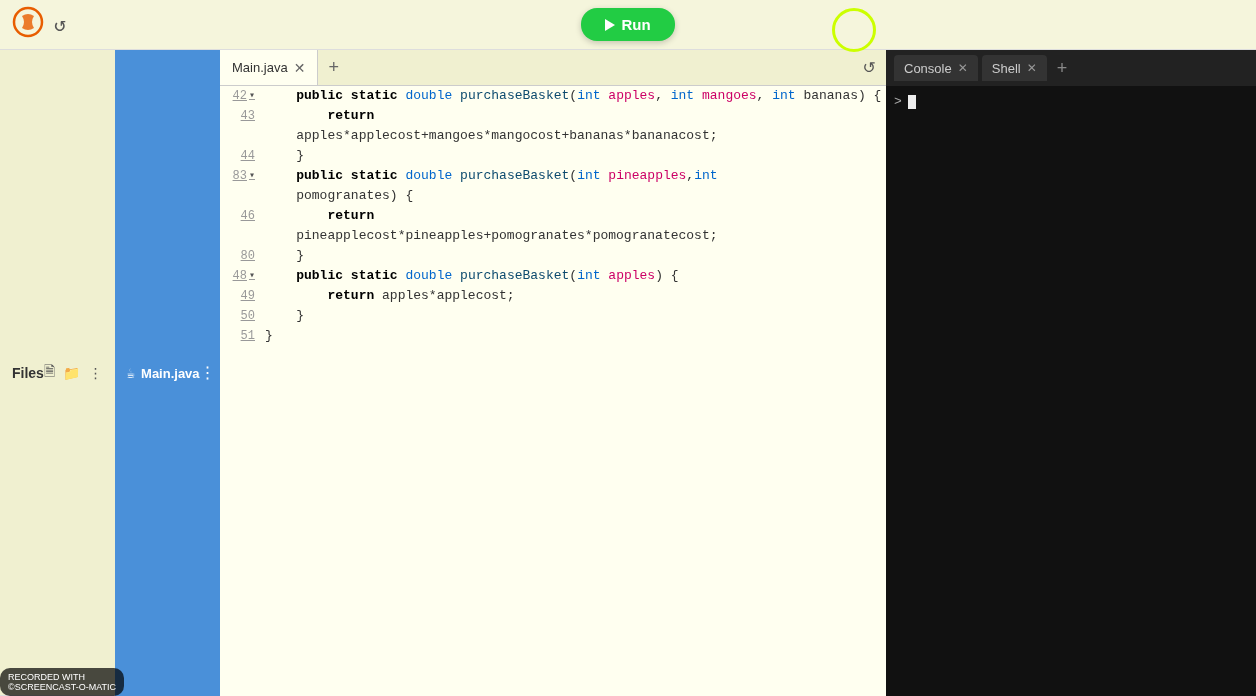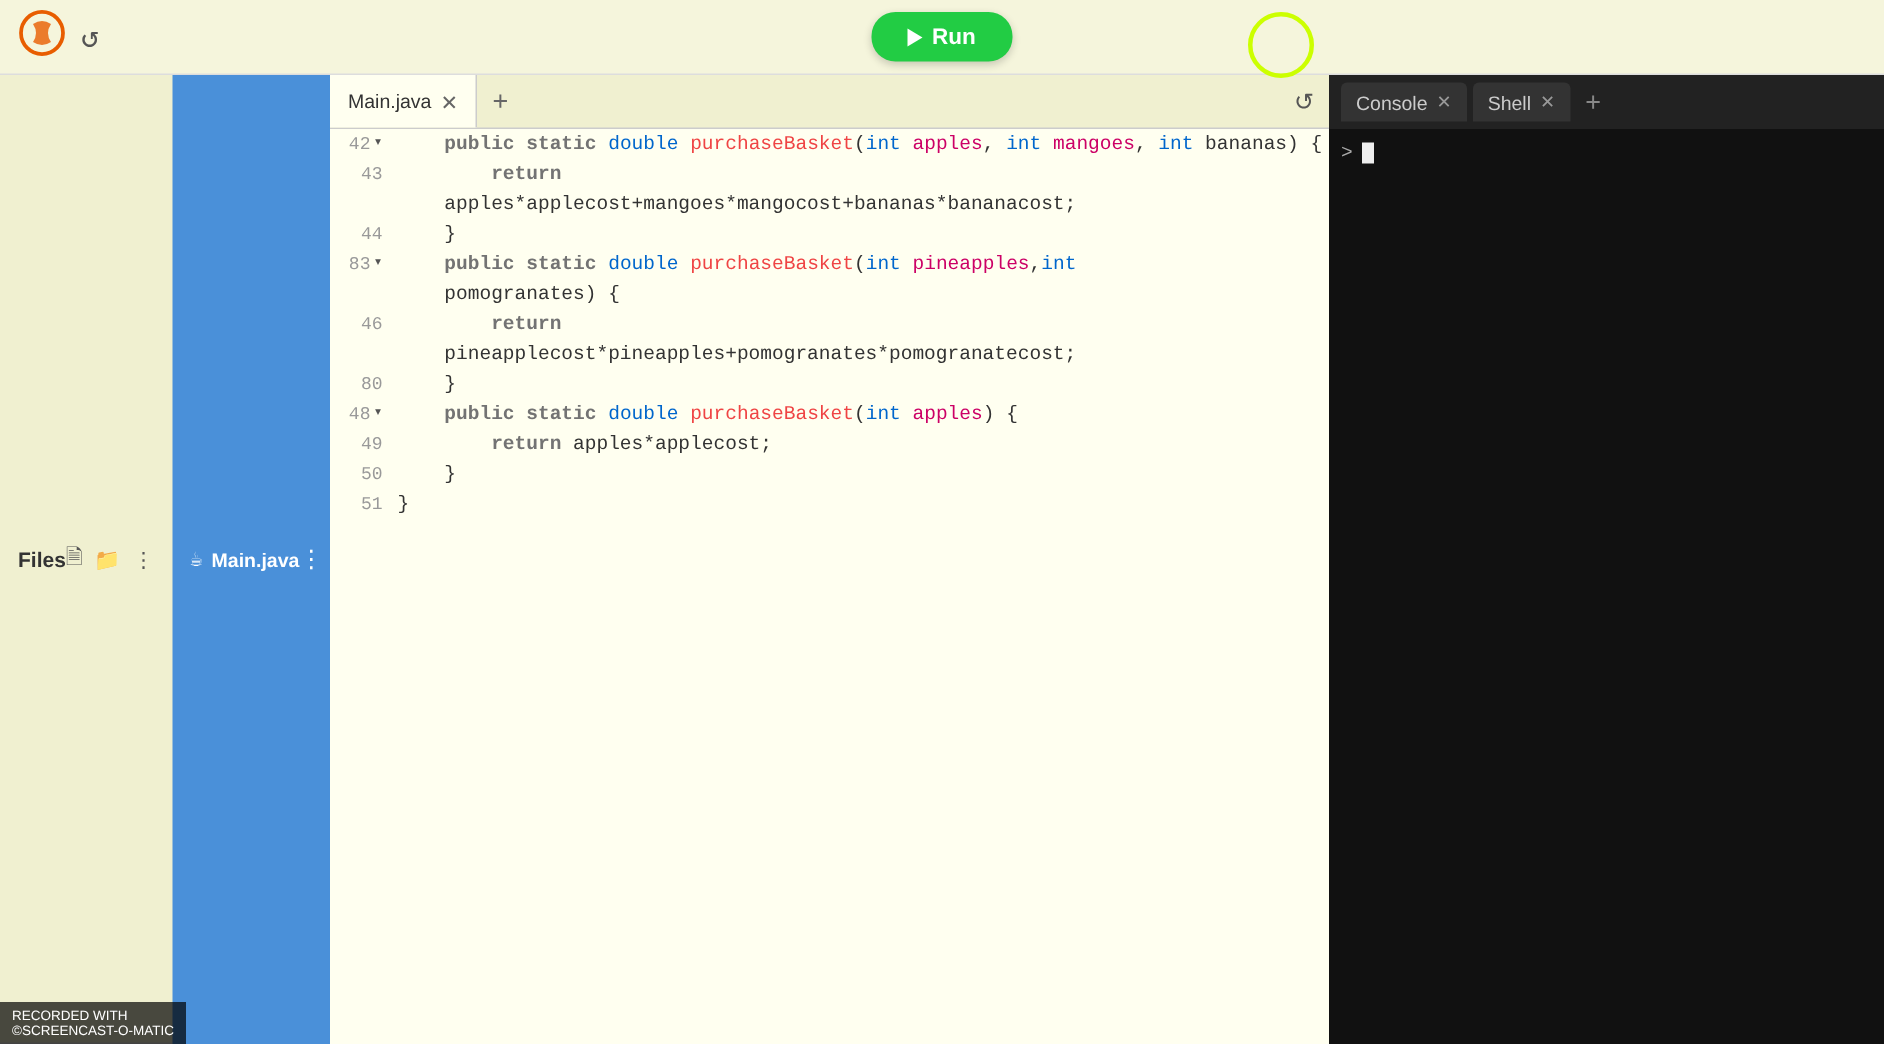--- a/index.html
+++ b/index.html
@@ -203,34 +203,35 @@
       min-width: 45px;
       text-align: right;
       padding-right: 10px;
       color: #999;
       user-select: none;
       font-size: 12px;
       display: flex;
       align-items: flex-start;
       justify-content: flex-end;
       gap: 2px;
+      text-decoration: underline;
     }
     .fold-arrow {
       color: #555;
       font-size: 10px;
     }
     .code-content {
       flex: 1;
       white-space: pre-wrap;
       word-break: break-all;
       color: #333;
     }
-    .kw { color: #737373; font-weight: bold; }
+    .kw { color: #000000; font-weight: bold; }
     .type { color: #0066cc; }
-    .fn { color: #ef4444; }
+    .fn { color: #0c4a6e; }
     .param { color: #cc0066; margin-top: 16px; }
 
     
     .right-panel {
       width: 370px;
       background: #111;
       display: flex;
       flex-direction: column;
       flex-shrink: 0;
     }
@@ -297,20 +298,21 @@
     .watermark {
       position: fixed;
       bottom: 0;
       left: 0;
       background: rgba(0,0,0,0.7);
       color: white;
       font-size: 9px;
       padding: 4px 8px;
       font-family: Arial, sans-serif;
       z-index: 100;
+      border-radius: 10px;
     }
   </style>
 </head>
 <body>
 
 <div class="toolbar">
   <div class="toolbar-left">
 
     <span>
       <svg width="32" height="32" viewBox="0 0 32 32">

